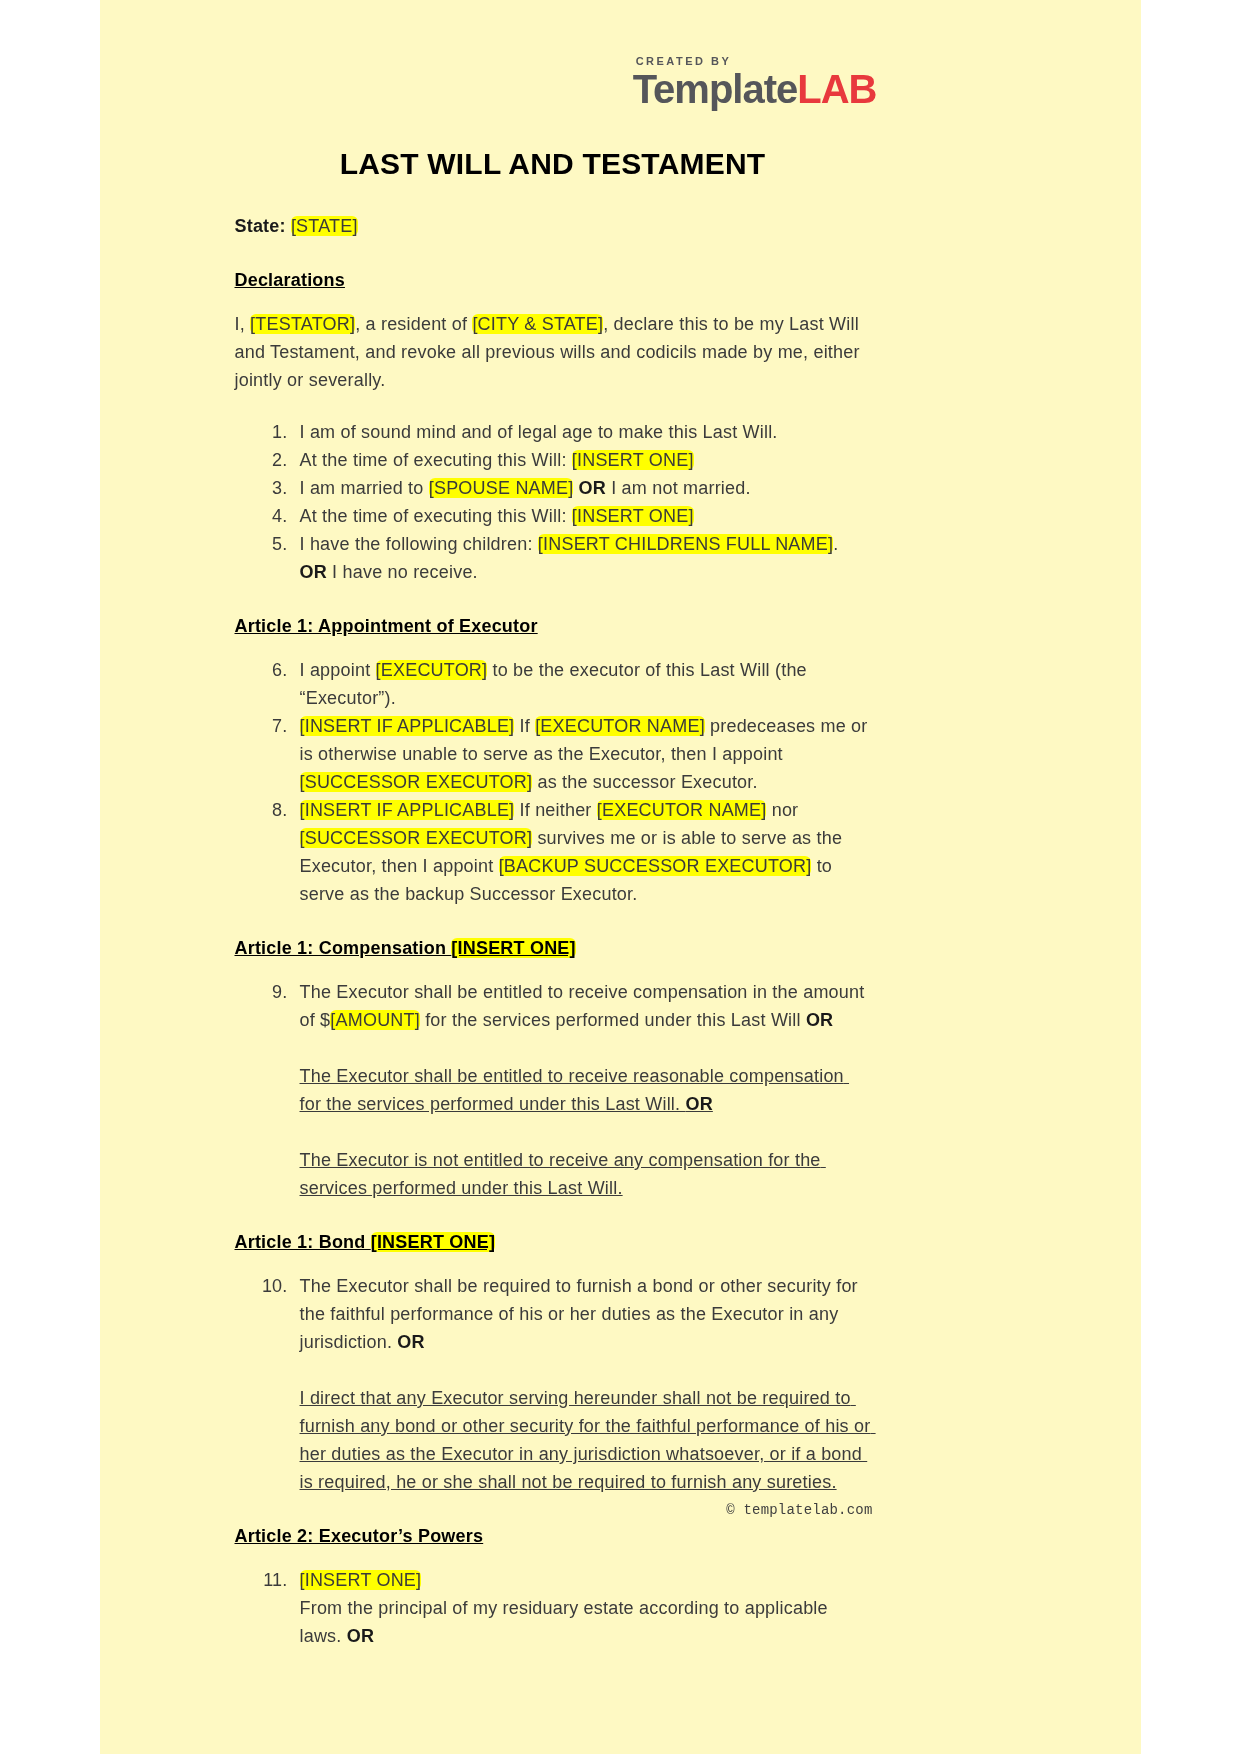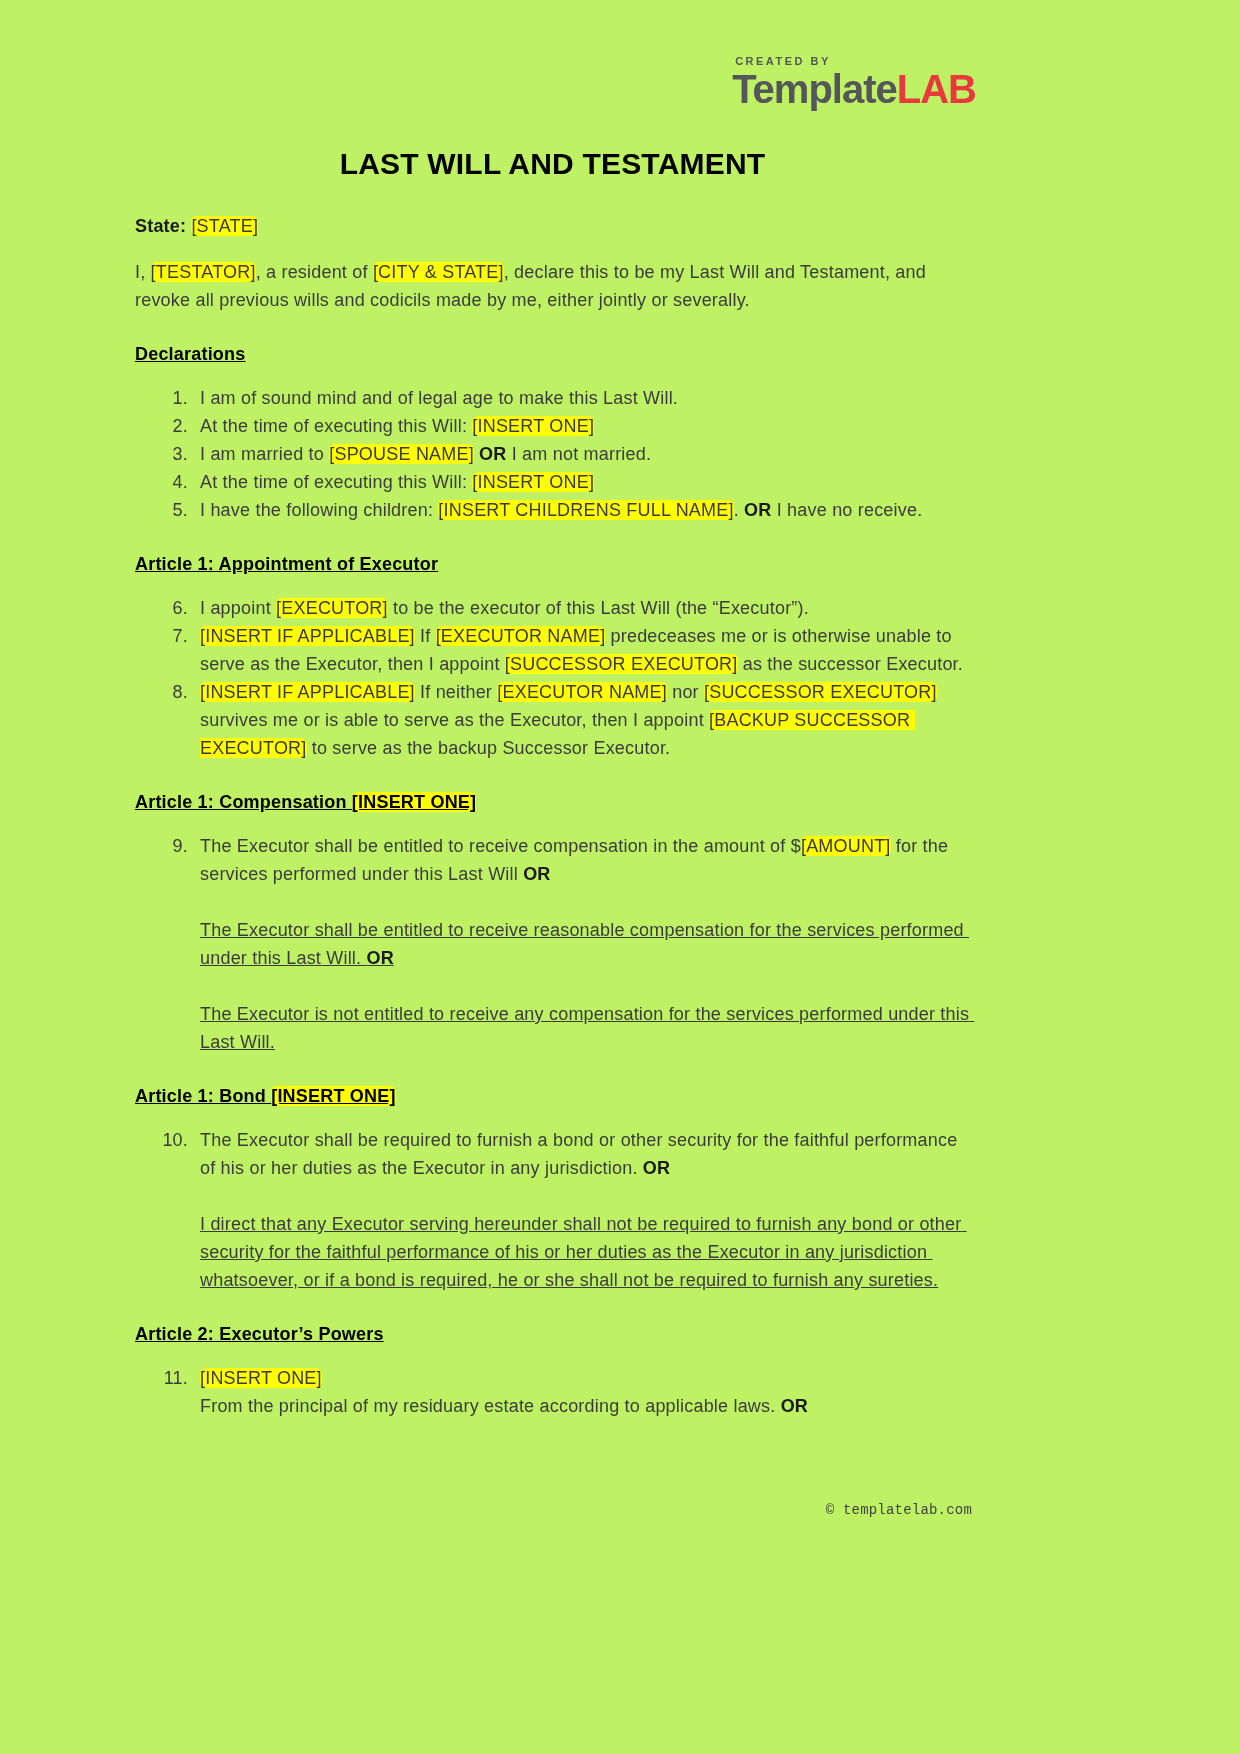--- a/index.html
+++ b/index.html
@@ -5,24 +5,24 @@
 <style>
   html, body { margin: 0; padding: 0; background: #ffffff; }
   :root {
     --highlight: #ffff00;
     --brand_red: #e8393d;
     --brand_gray: #55565a;
     --text: #3b3b3b;
   }
   .page {
     position: relative;
-    width: 1240px;
+    width: 1041px;
     height: 1754px;
     margin: 0 auto;
-    background: #bef264;
+    background: #fef9c3;
     font-family: "Liberation Sans", sans-serif;
     color: var(--text);
     font-size: 18px;
     line-height: 28px;
     letter-spacing: 0.2px;
     overflow: hidden;
     box-sizing: border-box;
   }
   .logo {
     position: absolute;
@@ -93,22 +93,22 @@
     <div class="created-by">CREATED BY</div>
     <div class="brand">
       <span class="t-gray">Template</span><span class="t-red">LAB</span>
     </div>
   </div>
 
   <div class="content">
     <h1 class="doc-title">LAST WILL AND TESTAMENT</h1>
     <div>
         <div class="blk field"><span class="b">State: </span><span class="hl">[STATE]</span></div>
+        <div class="blk heading"><span>Declarations</span></div>
         <div class="blk paragraph"><span>I, </span><span class="hl">[TESTATOR]</span><span>, a resident of </span><span class="hl">[CITY &amp; STATE]</span><span>, declare this to be my Last Will and Testament, and revoke all previous wills and codicils made by me, either jointly or severally.</span></div>
-        <div class="blk heading"><span>Declarations</span></div>
         <div class="blk item"><span class="num">1.</span><span class="itxt"><span>I am of sound mind and of legal age to make this Last Will.</span></span></div>
         <div class="blk item"><span class="num">2.</span><span class="itxt"><span>At the time of executing this Will: </span><span class="hl">[INSERT ONE]</span></span></div>
         <div class="blk item"><span class="num">3.</span><span class="itxt"><span>I am married to </span><span class="hl">[SPOUSE NAME]</span><span> </span><span class="b">OR</span><span> I am not married.</span></span></div>
         <div class="blk item"><span class="num">4.</span><span class="itxt"><span>At the time of executing this Will: </span><span class="hl">[INSERT ONE]</span></span></div>
         <div class="blk item"><span class="num">5.</span><span class="itxt"><span>I have the following children: </span><span class="hl">[INSERT CHILDRENS FULL NAME]</span><span>. </span><span class="b">OR</span><span> I have no receive.</span></span></div>
         <div class="blk heading"><span>Article 1: Appointment of Executor</span></div>
         <div class="blk item"><span class="num">6.</span><span class="itxt"><span>I appoint </span><span class="hl">[EXECUTOR]</span><span> to be the executor of this Last Will (the “Executor”).</span></span></div>
         <div class="blk item"><span class="num">7.</span><span class="itxt"><span class="hl">[INSERT IF APPLICABLE]</span><span> If </span><span class="hl">[EXECUTOR NAME]</span><span> predeceases me or is otherwise unable to serve as the Executor, then I appoint </span><span class="hl">[SUCCESSOR EXECUTOR]</span><span> as the successor Executor.</span></span></div>
         <div class="blk item"><span class="num">8.</span><span class="itxt"><span class="hl">[INSERT IF APPLICABLE]</span><span> If neither </span><span class="hl">[EXECUTOR NAME]</span><span> nor </span><span class="hl">[SUCCESSOR EXECUTOR]</span><span> survives me or is able to serve as the Executor, then I appoint </span><span class="hl">[BACKUP SUCCESSOR EXECUTOR]</span><span> to serve as the backup Successor Executor.</span></span></div>
         <div class="blk heading"><span>Article 1: Compensation </span><span class="hl">[INSERT ONE]</span></div>

